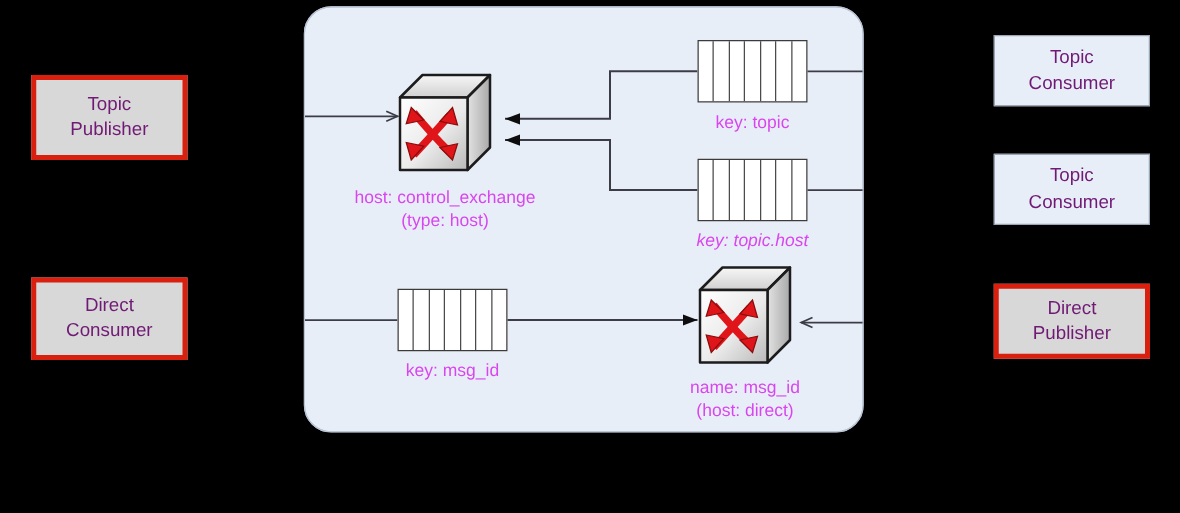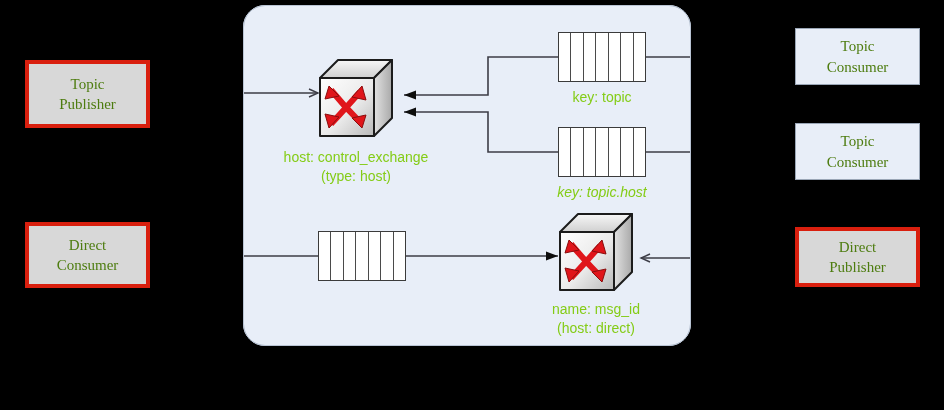--- a/index.html
+++ b/index.html
@@ -32,23 +32,22 @@
   
   .endpoint {
     position: absolute;
     box-sizing: border-box;
     display: flex;
     align-items: center;
     justify-content: center;
     text-align: center;
     font-size: 15px;
     line-height: 1.35;
-    color: #4d7c0f;
+    color: #701a75;
     white-space: pre-line;
-    font-family: Liberation Serif, serif;
   }
   .endpoint.publisher {
     background: #d8d8d8;
     border: 4px solid #d91f0e;
   }
   .endpoint.consumer {
     background: #e8eef8;
     border: 1px solid #9aa6b6;
   }
 
@@ -63,21 +62,21 @@
   .queue .cell {
     flex: 1 1 0;
     border-right: 1px solid #4a4a4a;
     box-sizing: border-box;
   }
   .queue .cell:last-child { border-right: none; }
 
   .glyph-label {
     position: absolute;
     font-size: 14px;
-    color: #84cc16;
+    color: #d946ef;
     text-align: center;
     white-space: pre-line;
     line-height: 1.3;
   }
 
   
   .exchange {
     position: absolute;
   }
 
@@ -238,14 +237,15 @@
 
   <div class="queue" style="left:318px;top:231px;width:88px;height:50px;">
     <span class="cell"></span>
     <span class="cell"></span>
     <span class="cell"></span>
     <span class="cell"></span>
     <span class="cell"></span>
     <span class="cell"></span>
     <span class="cell"></span>
   </div>
+  <div class="glyph-label" style="left:292px;top:287px;width:140px;">key: msg_id</div>
 
 </div>
 
 </body></html>

